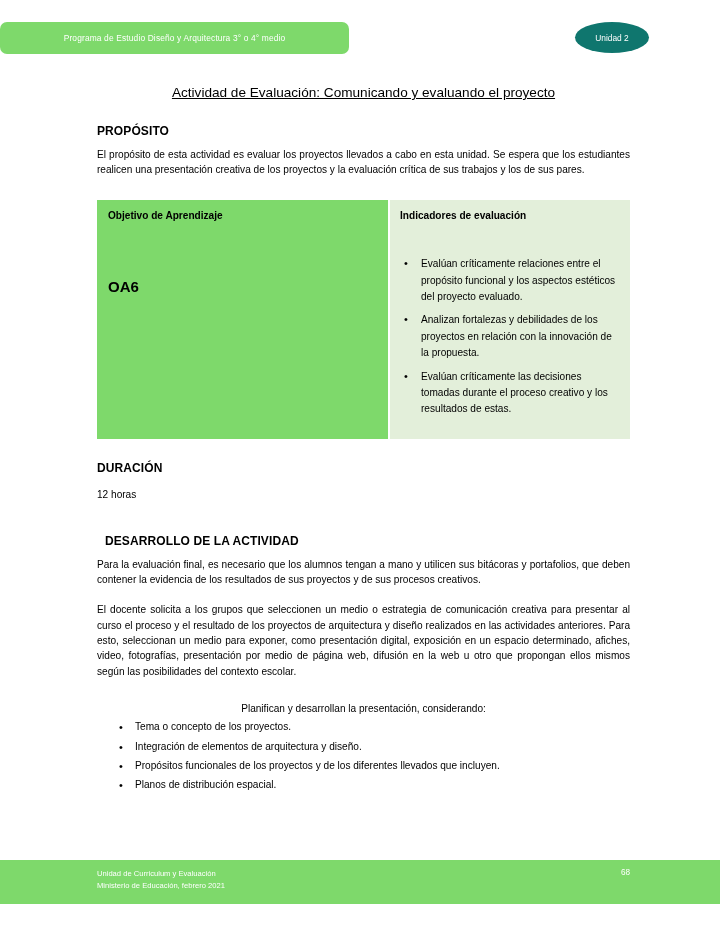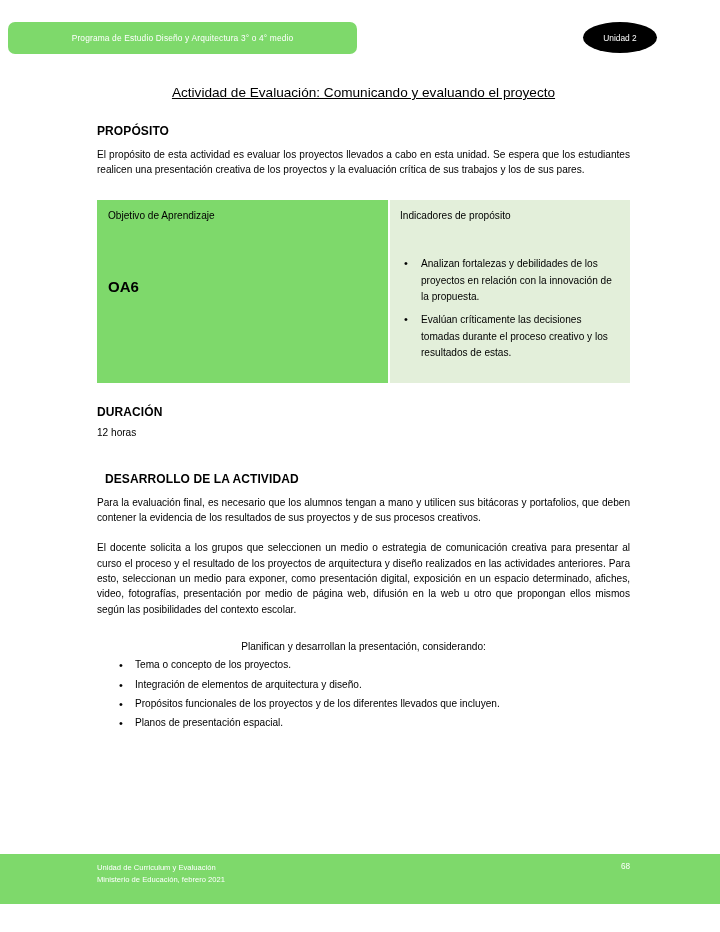--- a/index.html
+++ b/index.html
@@ -13,21 +13,21 @@
     font-family: "Liberation Sans", sans-serif;
     color: #000000;
     position: relative;
     overflow: hidden;
   }
 
   
   .header-zone {
     position: absolute;
     top: 22px;
-    left: 16px;
+    left: 8px;
     width: 628px;
     height: 32px;
   }
   .header-bar {
     position: absolute;
     left: -8px;
     top: 0;
     width: 349px;
     height: 32px;
     background: #7ED96B;
@@ -41,21 +41,21 @@
     font-size: 8.4px;
     letter-spacing: 0.15px;
     white-space: nowrap;
   }
   .unit-badge {
     position: absolute;
     left: 567px;
     top: 0px;
     width: 74px;
     height: 31px;
-    background: #000000;
+    background: #0f766e;
     border-radius: 50%;
     display: flex;
     align-items: center;
     justify-content: center;
   }
   .unit-badge-label {
     color: #ffffff;
     font-size: 8.4px;
     white-space: nowrap;
   }
@@ -88,21 +88,21 @@
   p.body-text {
     font-size: 10.1px;
     line-height: 1.52;
     text-align: justify;
     margin: 9px 0 0 0;
   }
 
   .plain-line {
     font-size: 10.1px;
     line-height: 1.5;
-    margin-top: 6px;
+    margin-top: 12px;
   }
 
   
   .oa-table {
     display: flex;
     margin-top: 23px;
     width: 533px;
     align-items: stretch;
     gap: 2px;
   }
@@ -113,21 +113,21 @@
     padding: 9px 11px 14px 11px;
   }
   .col-right {
     width: 240px;
     background: #E3EFDA;
     box-sizing: border-box;
     padding: 9px 10px 14px 10px;
   }
   .col-header {
     font-size: 10.1px;
-    font-weight: normal;
+    font-weight: bold;
     line-height: 1.4;
   }
   .oa-code {
     font-size: 15px;
     font-weight: bold;
     margin-top: 55px;
   }
   .oa-body {
     font-size: 10.1px;
     line-height: 1.5;
@@ -174,21 +174,21 @@
     top: -1px;
     font-size: 11px;
   }
 
   
   .footer-bar {
     position: absolute;
     left: 0;
     bottom: 28px;
     width: 720px;
-    height: 50px;
+    height: 44px;
     background: #7ED96B;
   }
   .footer-inner {
     position: absolute;
     left: 97px;
     top: 8px;
     width: 533px;
     display: flex;
     justify-content: space-between;
     align-items: flex-start;
@@ -221,41 +221,42 @@
 
   <div class="section-heading">PROPÓSITO</div>
   <p class="body-text">El propósito de esta actividad es evaluar los proyectos llevados a cabo en esta unidad. Se espera que los estudiantes realicen una presentación creativa de los proyectos y la evaluación crítica de sus trabajos y los de sus pares.</p>
 
   <div class="oa-table">
     <div class="col-left">
       <div class="col-header">Objetivo de Aprendizaje</div>
       <div class="oa-code">OA6</div>
     </div>
     <div class="col-right">
-      <div class="col-header">Indicadores de propósito</div>
+      <div class="col-header">Indicadores de evaluación</div>
       <ul class="ind-list">
+        <li>Evalúan críticamente relaciones entre el propósito funcional y los aspectos estéticos del proyecto evaluado.</li>
         <li>Analizan fortalezas y debilidades de los proyectos en relación con la innovación de la propuesta.</li>
         <li>Evalúan críticamente las decisiones tomadas durante el proceso creativo y los resultados de estas.</li>
       </ul>
     </div>
   </div>
 
   <div class="section-heading">DURACIÓN</div>
   <div class="plain-line">12 horas</div>
 
   <div class="section-heading" style="margin-top:32px;padding-left:8px;">DESARROLLO DE LA ACTIVIDAD</div>
   <p class="body-text">Para la evaluación final, es necesario que los alumnos tengan a mano y utilicen sus bitácoras y portafolios, que deben contener la evidencia de los resultados de sus proyectos y de sus procesos creativos.</p>
   <p class="body-text" style="margin-top:15px;">El docente solicita a los grupos que seleccionen un medio o estrategia de comunicación creativa para presentar al curso el proceso y el resultado de los proyectos de arquitectura y diseño realizados en las actividades anteriores. Para esto, seleccionan un medio para exponer, como presentación digital, exposición en un espacio determinado, afiches, video, fotografías, presentación por medio de página web, difusión en la web u otro que propongan ellos mismos según las posibilidades del contexto escolar.</p>
 
   <p class="body-text" style="margin-top:22px; text-align:center;">Planifican y desarrollan la presentación, considerando:</p>
   <ul class="plan-list">
     <li>Tema o concepto de los proyectos.</li>
     <li>Integración de elementos de arquitectura y diseño.</li>
     <li>Propósitos funcionales de los proyectos y de los diferentes llevados que incluyen.</li>
-    <li>Planos de presentación espacial.</li>
+    <li>Planos de distribución espacial.</li>
   </ul>
 
 </div>
 
 <div class="footer-bar">
   <div class="footer-inner">
     <div>
       <div class="footer-text">Unidad de Curriculum y Evaluación</div>
       <div class="footer-text">Ministerio de Educación, febrero 2021</div>
     </div>

